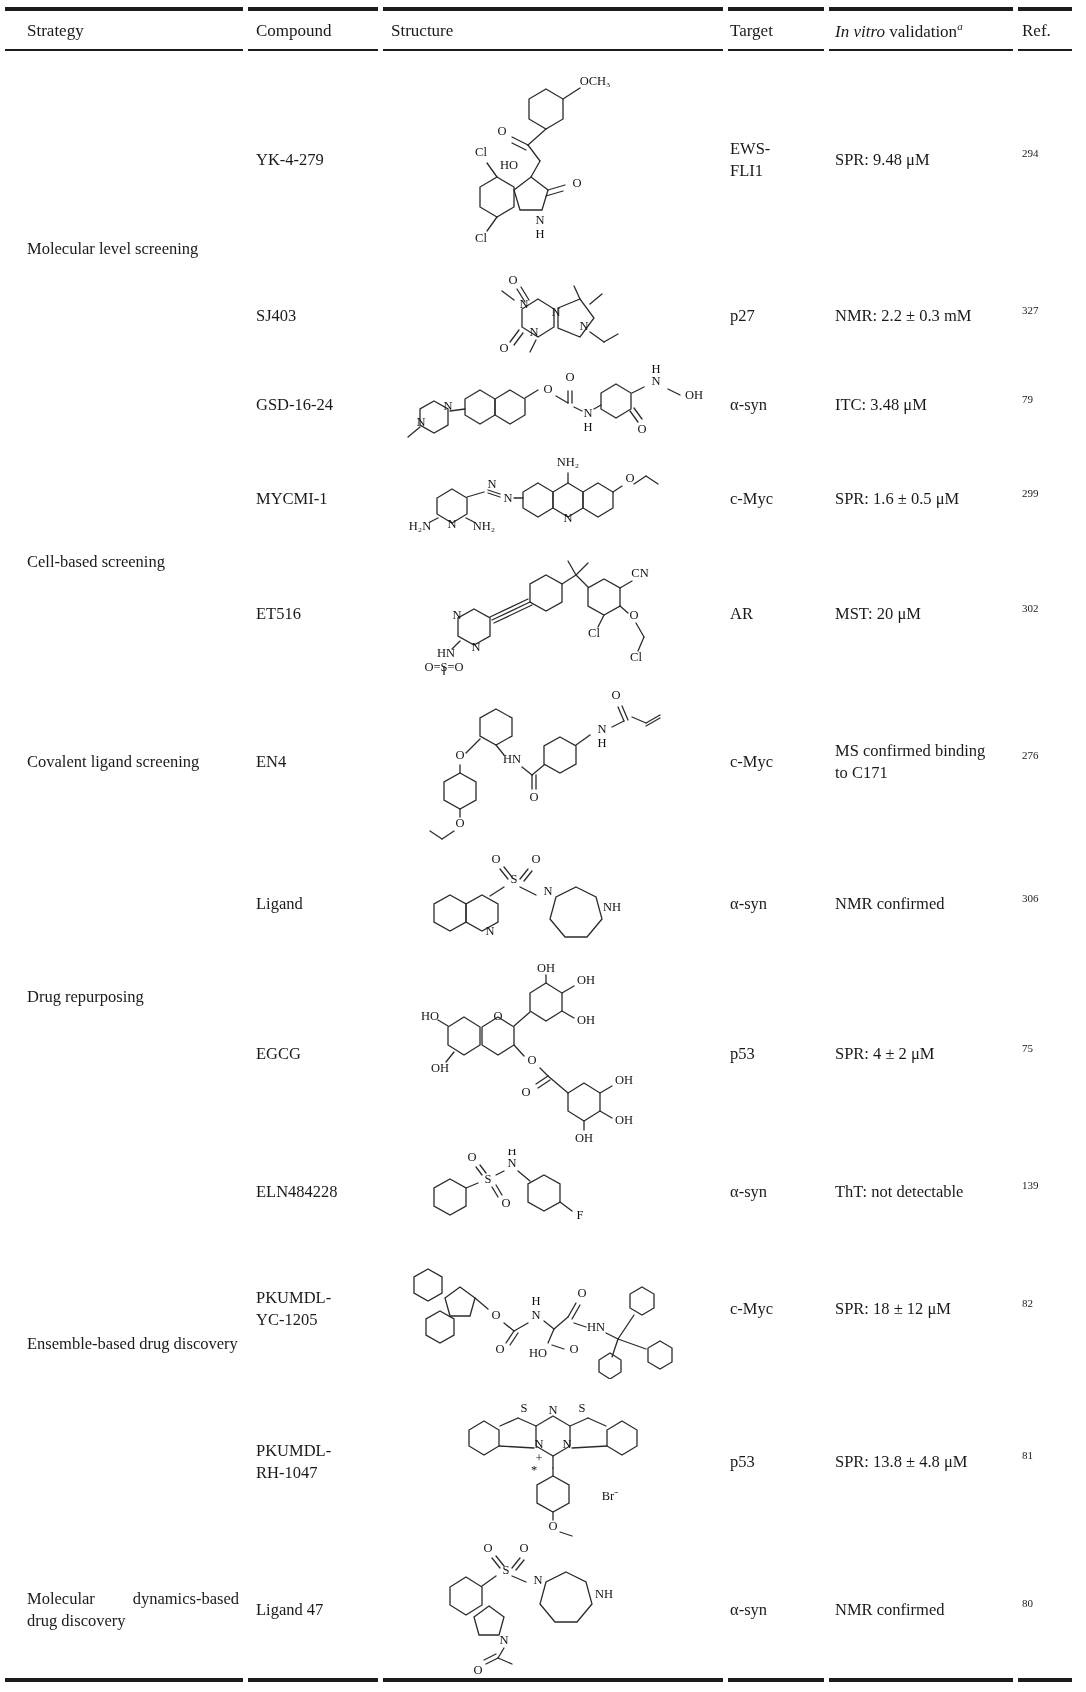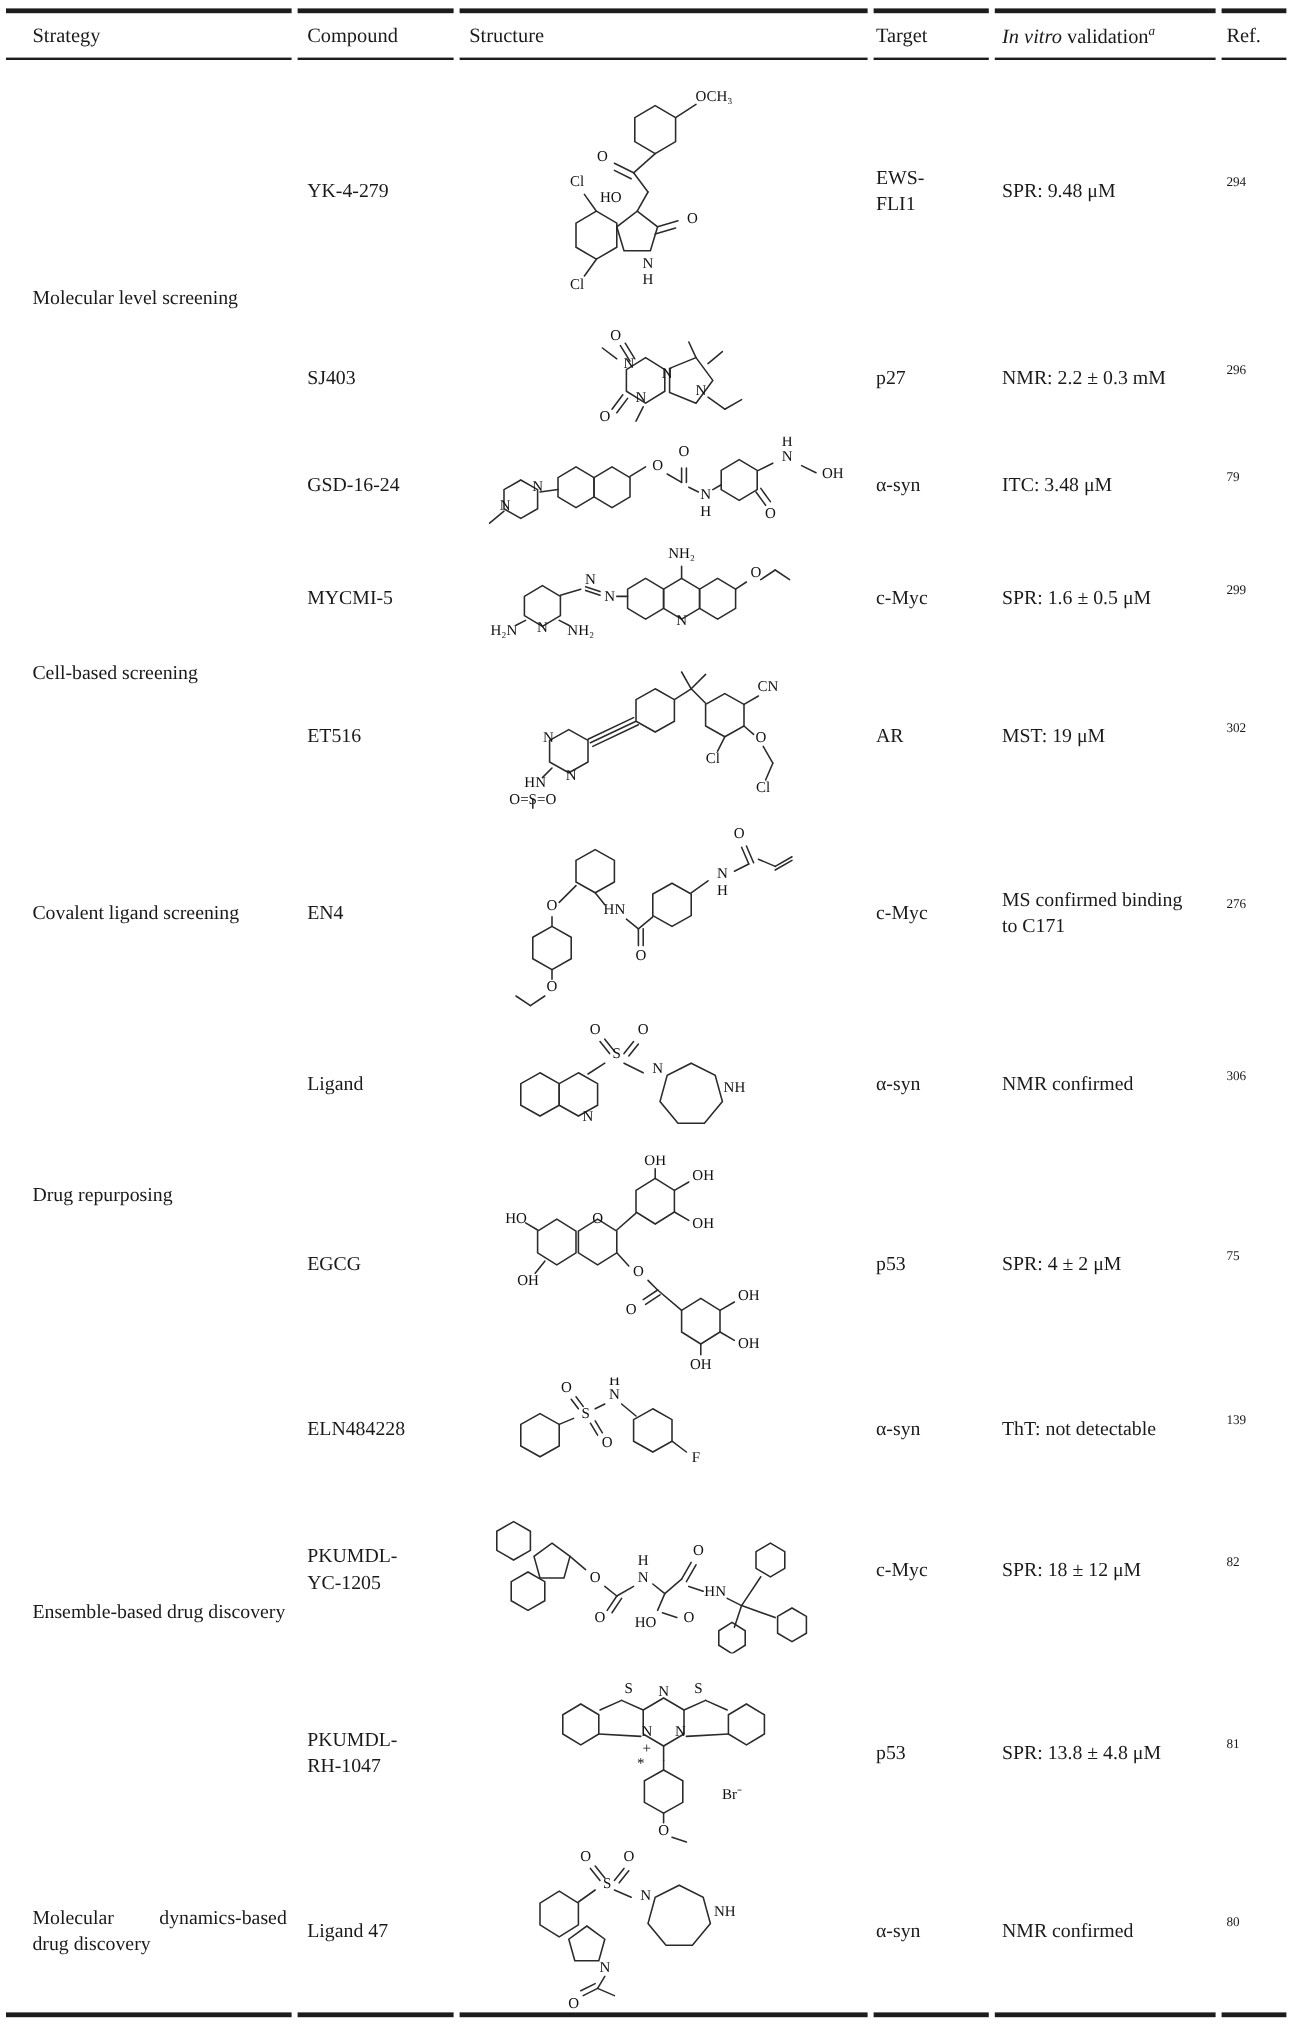--- a/index.html
+++ b/index.html
@@ -119,21 +119,21 @@
         <text x="125" y="14">O</text>
         <text x="116" y="82">O</text>
         <text x="136" y="38">N</text>
         <text x="146" y="66">N</text>
         <text x="168" y="46">N</text>
         <text x="196" y="60">N</text>
       </svg>
     </td>
     <td class="target"><span class="pre">p27</span></td>
     <td class="validation"><span class="pre">NMR: 2.2 ± 0.3 mM</span></td>
-    <td class="ref"><span>296</span></td>
+    <td class="ref"><span>327</span></td>
   </tr>
 
   <tr style="height:83px">
     <td class="compound"><span class="pre">GSD-16-24</span></td>
     <td class="structure">
       <svg class="struct" width="330" height="80" viewBox="0 0 330 80">
         <g>
           <polygon points="0,-16 14,-8 14,8 0,16 -14,8 -14,-8" transform="translate(46,52)"></polygon>
           <polygon points="0,-17 15,-8 15,8 0,17 -15,8 -15,-8" transform="translate(92,42)"></polygon>
           <polygon points="0,-17 15,-8 15,8 0,17 -15,8 -15,-8" transform="translate(122,42)"></polygon>
@@ -165,21 +165,21 @@
     </td>
     <td class="target"><span class="pre">α-syn</span></td>
     <td class="validation"><span class="pre">ITC: 3.48 μM</span></td>
     <td class="ref"><span>79</span></td>
   </tr>
 
   <tr style="height:105px">
     <td class="strategy" rowspan="2">
           <span>Cell-based screening</span>
         </td>
-    <td class="compound"><span class="pre">MYCMI-5</span></td>
+    <td class="compound"><span class="pre">MYCMI-1</span></td>
     <td class="structure">
       <svg class="struct" width="330" height="102" viewBox="0 0 330 102">
         <g>
           <polygon points="0,-17 15,-8 15,8 0,17 -15,8 -15,-8" transform="translate(64,58)"></polygon>
           <polygon points="0,-17 15,-8 15,8 0,17 -15,8 -15,-8" transform="translate(150,52)"></polygon>
           <polygon points="0,-17 15,-8 15,8 0,17 -15,8 -15,-8" transform="translate(180,52)"></polygon>
           <polygon points="0,-17 15,-8 15,8 0,17 -15,8 -15,-8" transform="translate(210,52)"></polygon>
           <line x1="42" y1="74" x2="50" y2="70"></line>
           <line x1="78" y1="70" x2="86" y2="74"></line>
           <line x1="79" y1="49" x2="96" y2="44"></line>
@@ -233,21 +233,21 @@
         <text x="88" y="98">N</text>
         <text x="58" y="104">HN</text>
         <text x="56" y="118">O=S=O</text>
         <text x="252" y="24">CN</text>
         <text x="206" y="84">Cl</text>
         <text x="246" y="66">O</text>
         <text x="248" y="108">Cl</text>
       </svg>
     </td>
     <td class="target"><span class="pre">AR</span></td>
-    <td class="validation"><span class="pre">MST: 19 μM</span></td>
+    <td class="validation"><span class="pre">MST: 20 μM</span></td>
     <td class="ref"><span>302</span></td>
   </tr>
 
   <tr style="height:170px">
     <td class="strategy" rowspan="1">
           <span>Covalent ligand screening</span>
         </td>
     <td class="compound"><span class="pre">EN4</span></td>
     <td class="structure">
       <svg class="struct" width="330" height="165" viewBox="0 0 330 165">

